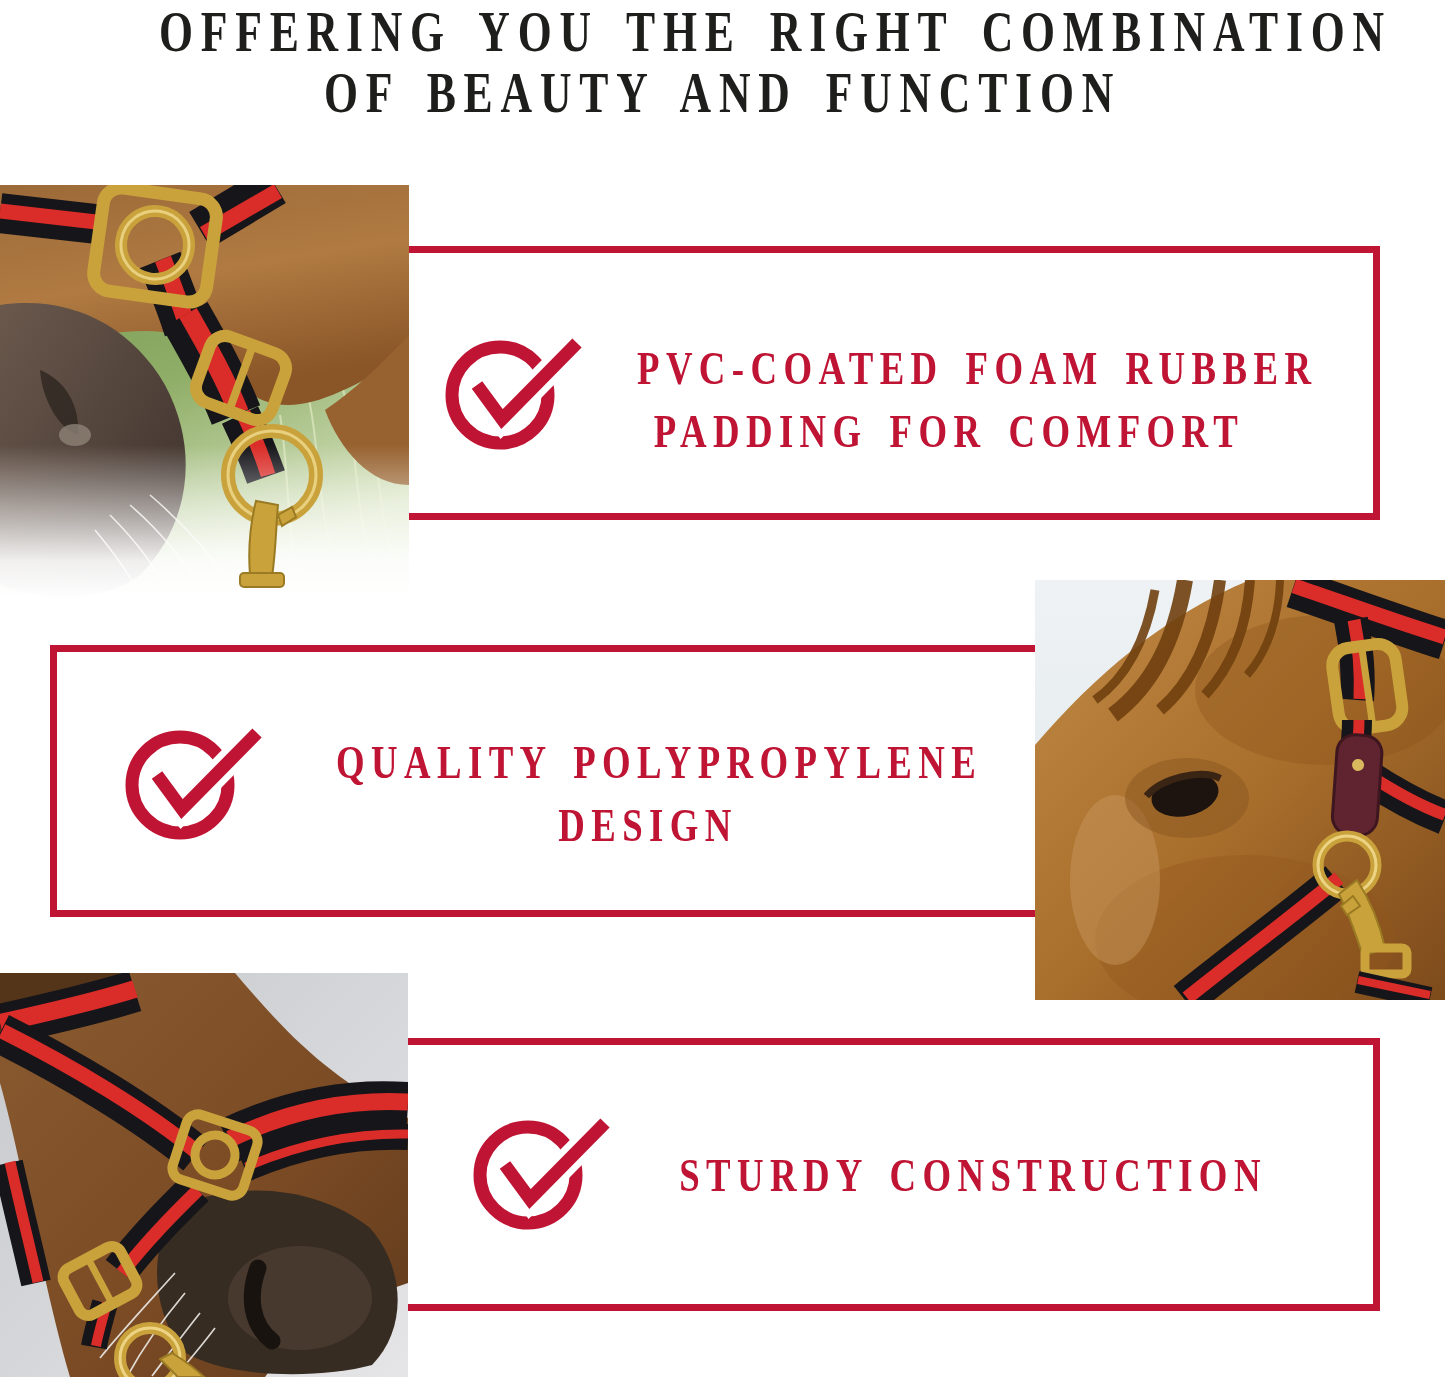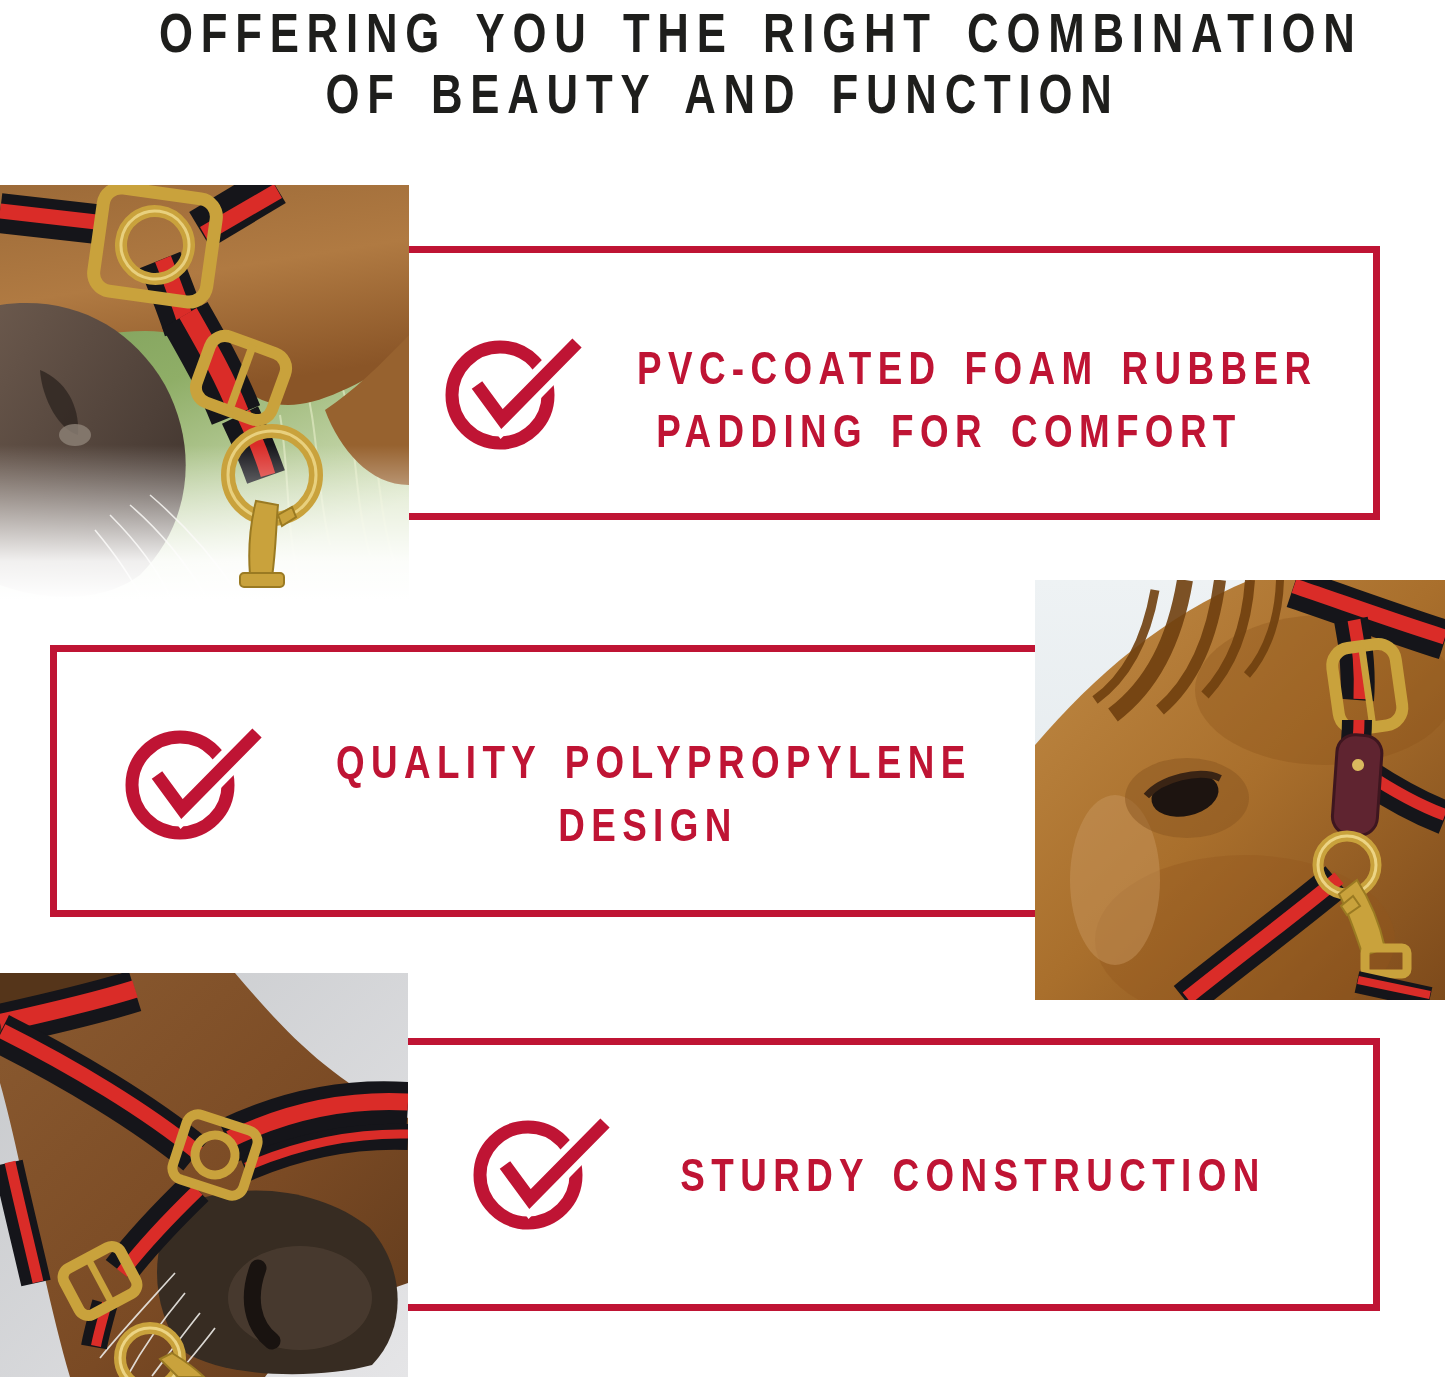--- a/index.html
+++ b/index.html
@@ -1,18 +1,18 @@
 <!DOCTYPE html>
 <html><head>
 <meta charset="utf-8">
 <style>
   html,body{margin:0;padding:0;background:#ffffff;}
   .canvas{
     position:relative;width:1445px;height:1381px;background:#fff;overflow:hidden;
-    font-family:Liberation Sans, sans-serif;
+    font-family:Liberation Serif, serif;
   }
   
   .title{
     position:absolute;left:0;top:2px;width:100%;
     text-align:center;color:#1e1e1c;font-weight:700;
     font-size:56px;line-height:61px;letter-spacing:10px;word-spacing:12px;
     transform:scaleX(0.78);transform-origin:center top;
     white-space:nowrap;
   }
   

